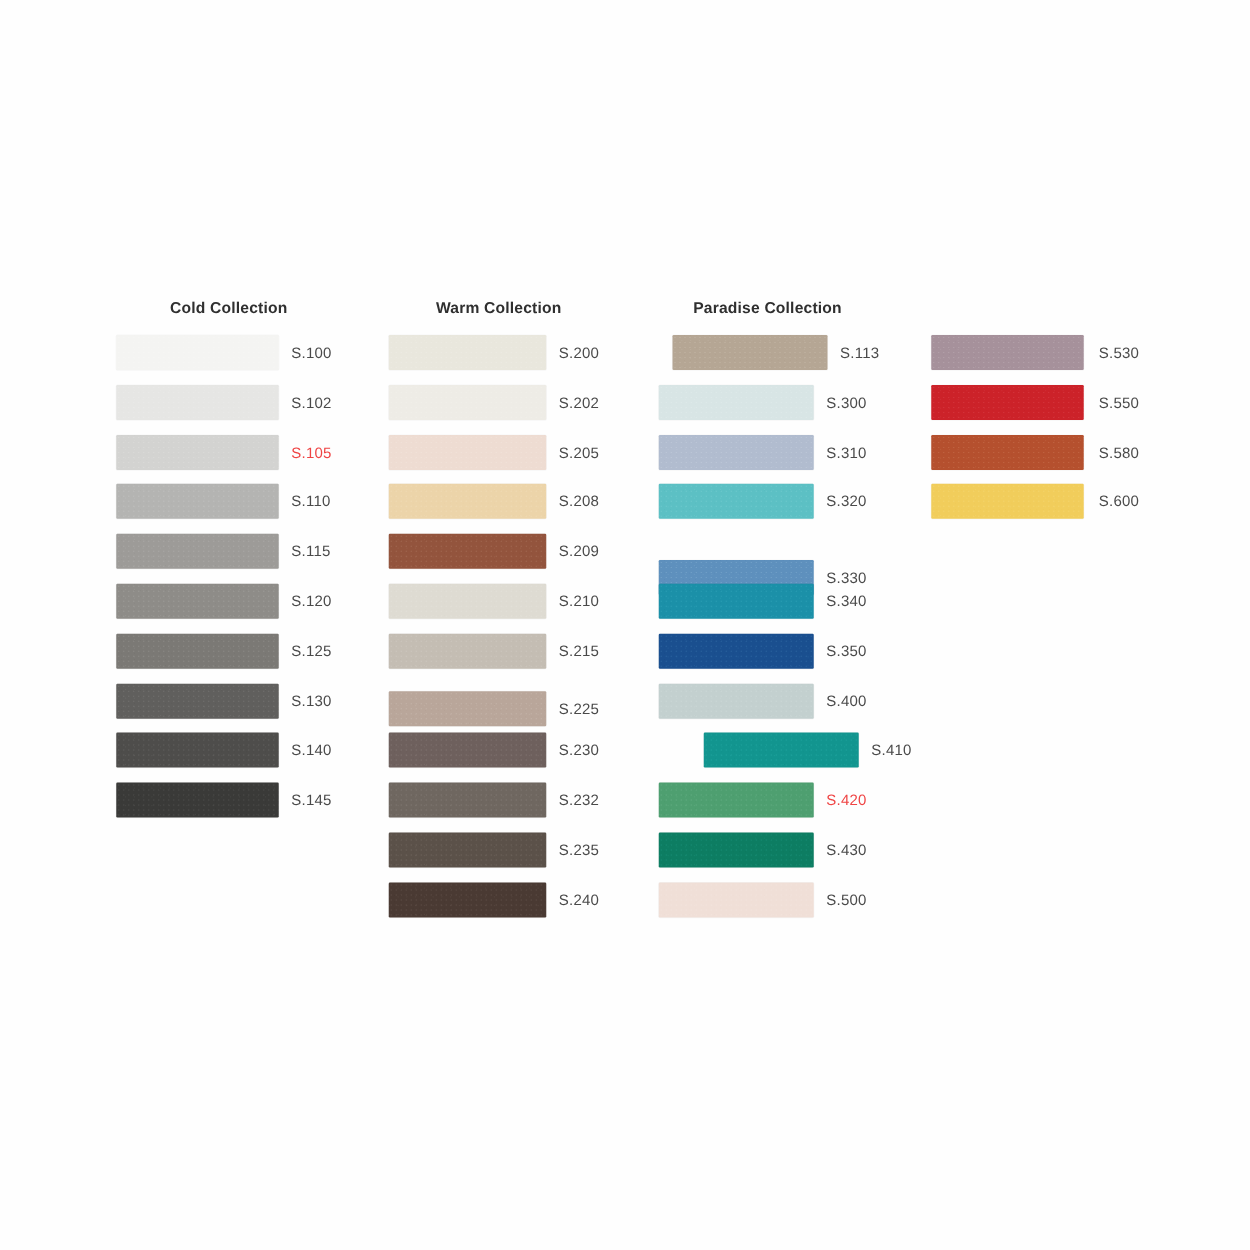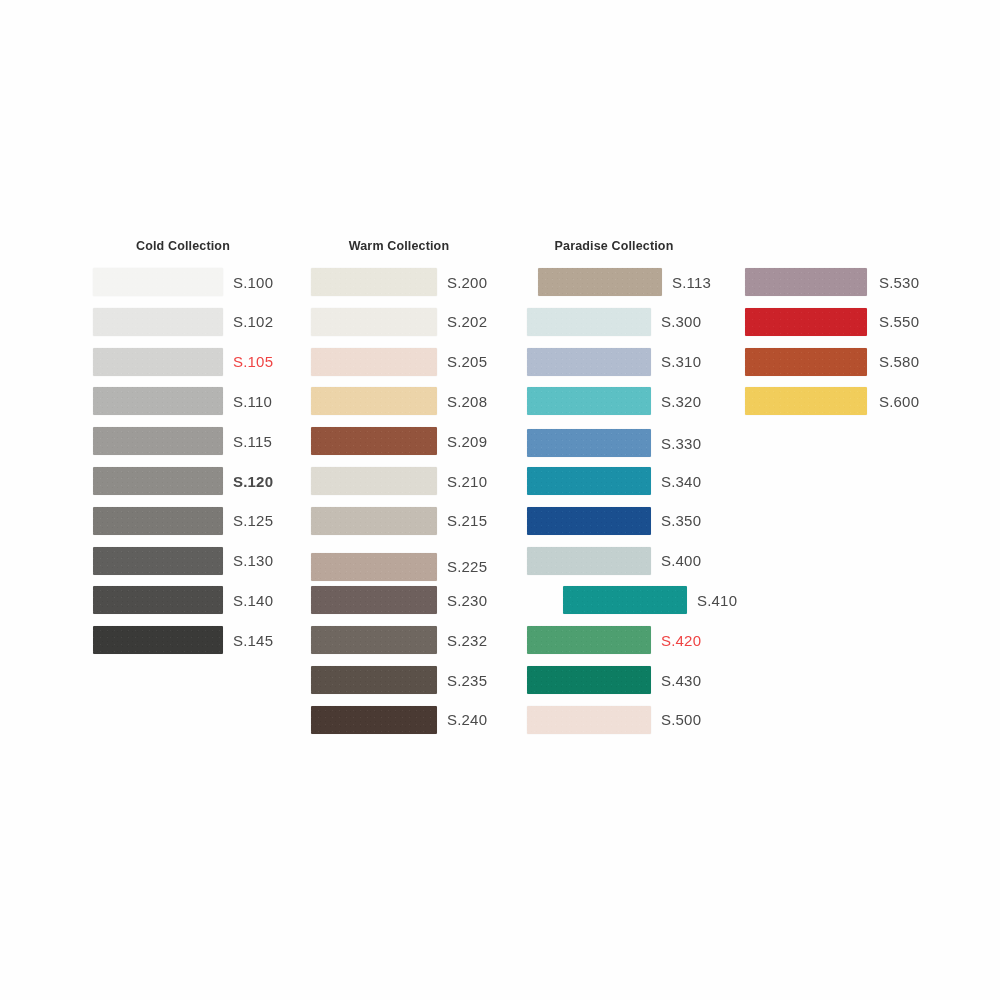--- a/index.html
+++ b/index.html
@@ -58,21 +58,21 @@
       radial-gradient(rgba(0,0,0,0.10) 0.5px, transparent 0.6px),
       radial-gradient(rgba(255,255,255,0.22) 0.5px, transparent 0.6px);
     background-size: 4px 4px, 5px 5px, 7px 7px;
     background-position: 0 0, 2px 3px, 4px 1px;
     opacity: 0.85;
     mix-blend-mode: soft-light;
   }
 
   .swatch-label {
     font-family: "Liberation Sans", sans-serif;
-    font-size: 15px;
+    font-size: 12px;
     color: #4a4a4a;
     letter-spacing: 0.2px;
     white-space: nowrap;
     line-height: 1;
   }
 </style>
 </head>
 <body>
 
 <div id="chart-root" style="background: rgb(254, 254, 254);">
@@ -92,21 +92,21 @@
     <div class="swatch-row" style="left: 93px; top: 387.4px; height: 28px;">
       <div class="swatch" style="width: 130px; height: 28px; background: rgb(180, 180, 178);"></div>
       <div class="swatch-label" style="margin-left: 10px; color: rgb(74, 74, 74);">S.110</div>
     </div>
     <div class="swatch-row" style="left: 93px; top: 427.2px; height: 28px;">
       <div class="swatch" style="width: 130px; height: 28px; background: rgb(157, 155, 152);"></div>
       <div class="swatch-label" style="margin-left: 10px; color: rgb(74, 74, 74);">S.115</div>
     </div>
     <div class="swatch-row" style="left: 93px; top: 467px; height: 28px;">
       <div class="swatch" style="width: 130px; height: 28px; background: rgb(142, 140, 136);"></div>
-      <div class="swatch-label" style="margin-left: 10px; color: rgb(74, 74, 74); font-weight: bold;">S.120</div>
+      <div class="swatch-label" style="margin-left: 10px; color: rgb(74, 74, 74);">S.120</div>
     </div>
     <div class="swatch-row" style="left: 93px; top: 506.8px; height: 28px;">
       <div class="swatch" style="width: 130px; height: 28px; background: rgb(123, 121, 117);"></div>
       <div class="swatch-label" style="margin-left: 10px; color: rgb(74, 74, 74);">S.125</div>
     </div>
     <div class="swatch-row" style="left: 93px; top: 546.6px; height: 28px;">
       <div class="swatch" style="width: 130px; height: 28px; background: rgb(96, 95, 93);"></div>
       <div class="swatch-label" style="margin-left: 10px; color: rgb(74, 74, 74);">S.130</div>
     </div>
     <div class="swatch-row" style="left: 93px; top: 586.4px; height: 28px;">
@@ -176,21 +176,21 @@
       <div class="swatch-label" style="margin-left: 10px; color: rgb(74, 74, 74);">S.300</div>
     </div>
     <div class="swatch-row" style="left: 527px; top: 347.6px; height: 28px;">
       <div class="swatch" style="width: 124px; height: 28px; background: rgb(177, 188, 207);"></div>
       <div class="swatch-label" style="margin-left: 10px; color: rgb(74, 74, 74);">S.310</div>
     </div>
     <div class="swatch-row" style="left: 527px; top: 387.4px; height: 28px;">
       <div class="swatch" style="width: 124px; height: 28px; background: rgb(92, 192, 196);"></div>
       <div class="swatch-label" style="margin-left: 10px; color: rgb(74, 74, 74);">S.320</div>
     </div>
-    <div class="swatch-row" style="left: 527px; top: 429px; height: 28px; justify-content: flex-end;">
+    <div class="swatch-row" style="left: 527px; top: 448px; height: 28px; justify-content: flex-end;">
       <div class="swatch" style="width: 124px; height: 28px; background: rgb(94, 144, 189);"></div>
       <div class="swatch-label" style="margin-left: 10px; color: rgb(74, 74, 74);">S.330</div>
     </div>
     <div class="swatch-row" style="left: 527px; top: 467px; height: 28px;">
       <div class="swatch" style="width: 124px; height: 28px; background: rgb(27, 144, 168);"></div>
       <div class="swatch-label" style="margin-left: 10px; color: rgb(74, 74, 74);">S.340</div>
     </div>
     <div class="swatch-row" style="left: 527px; top: 506.8px; height: 28px;">
       <div class="swatch" style="width: 124px; height: 28px; background: rgb(26, 79, 143);"></div>
       <div class="swatch-label" style="margin-left: 10px; color: rgb(74, 74, 74);">S.350</div>

